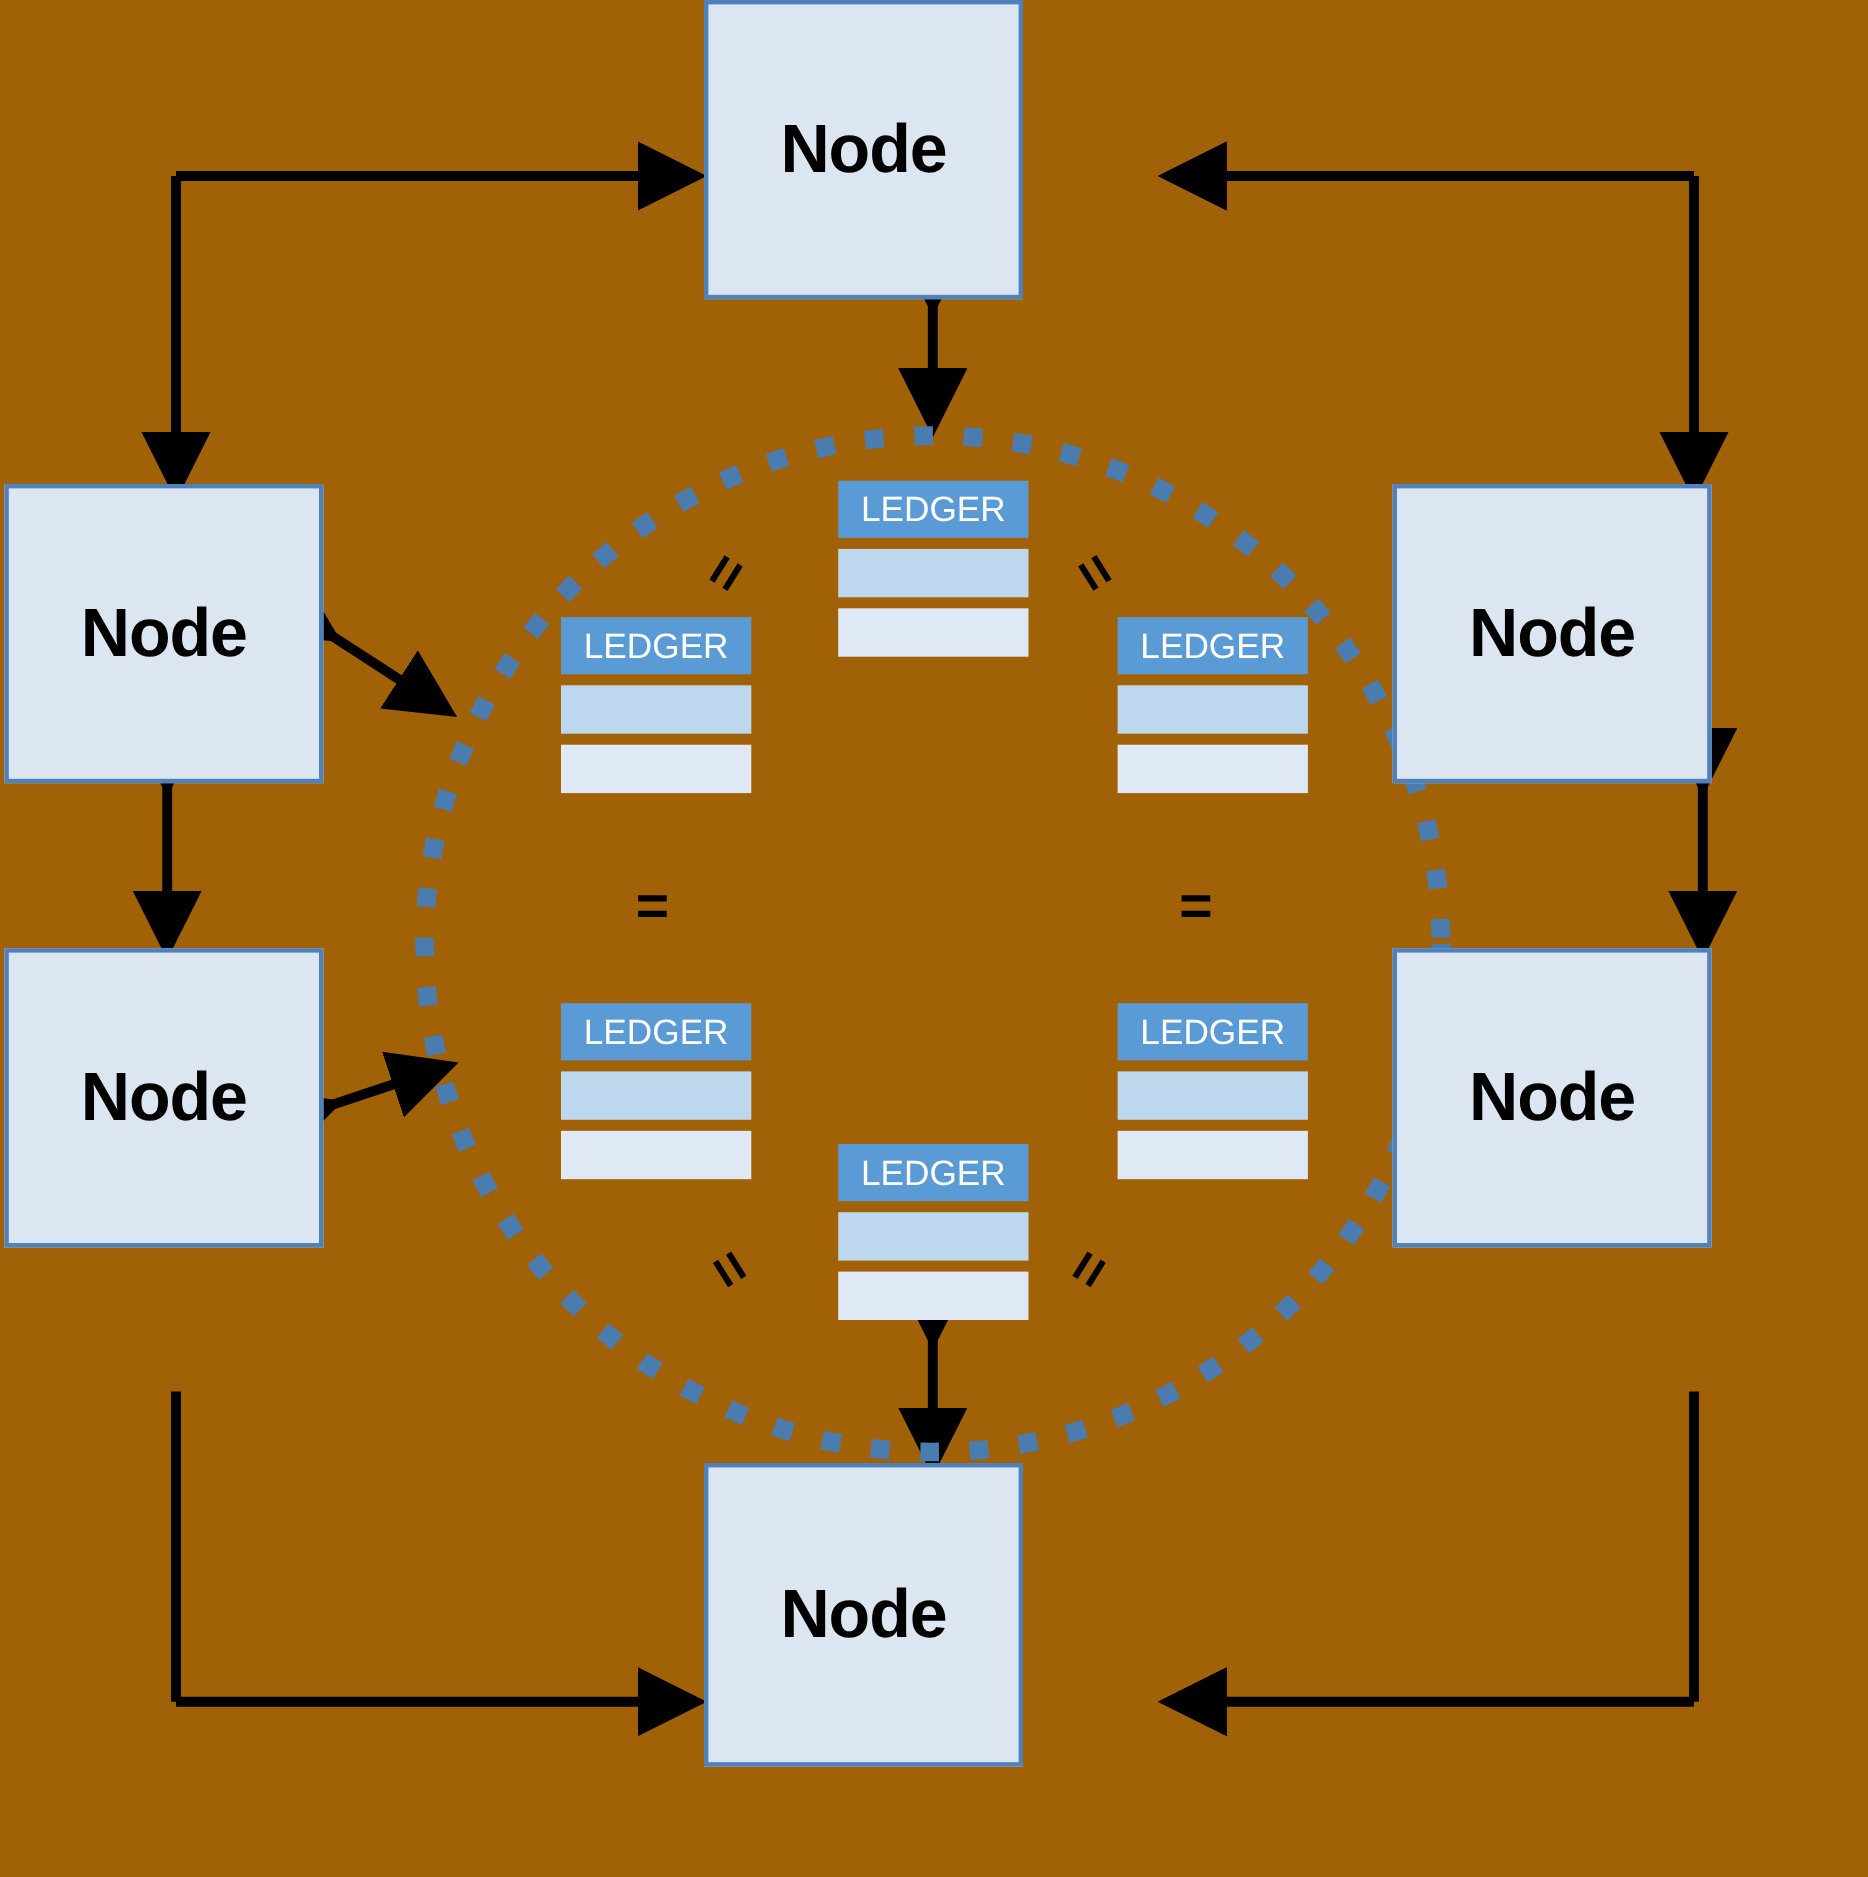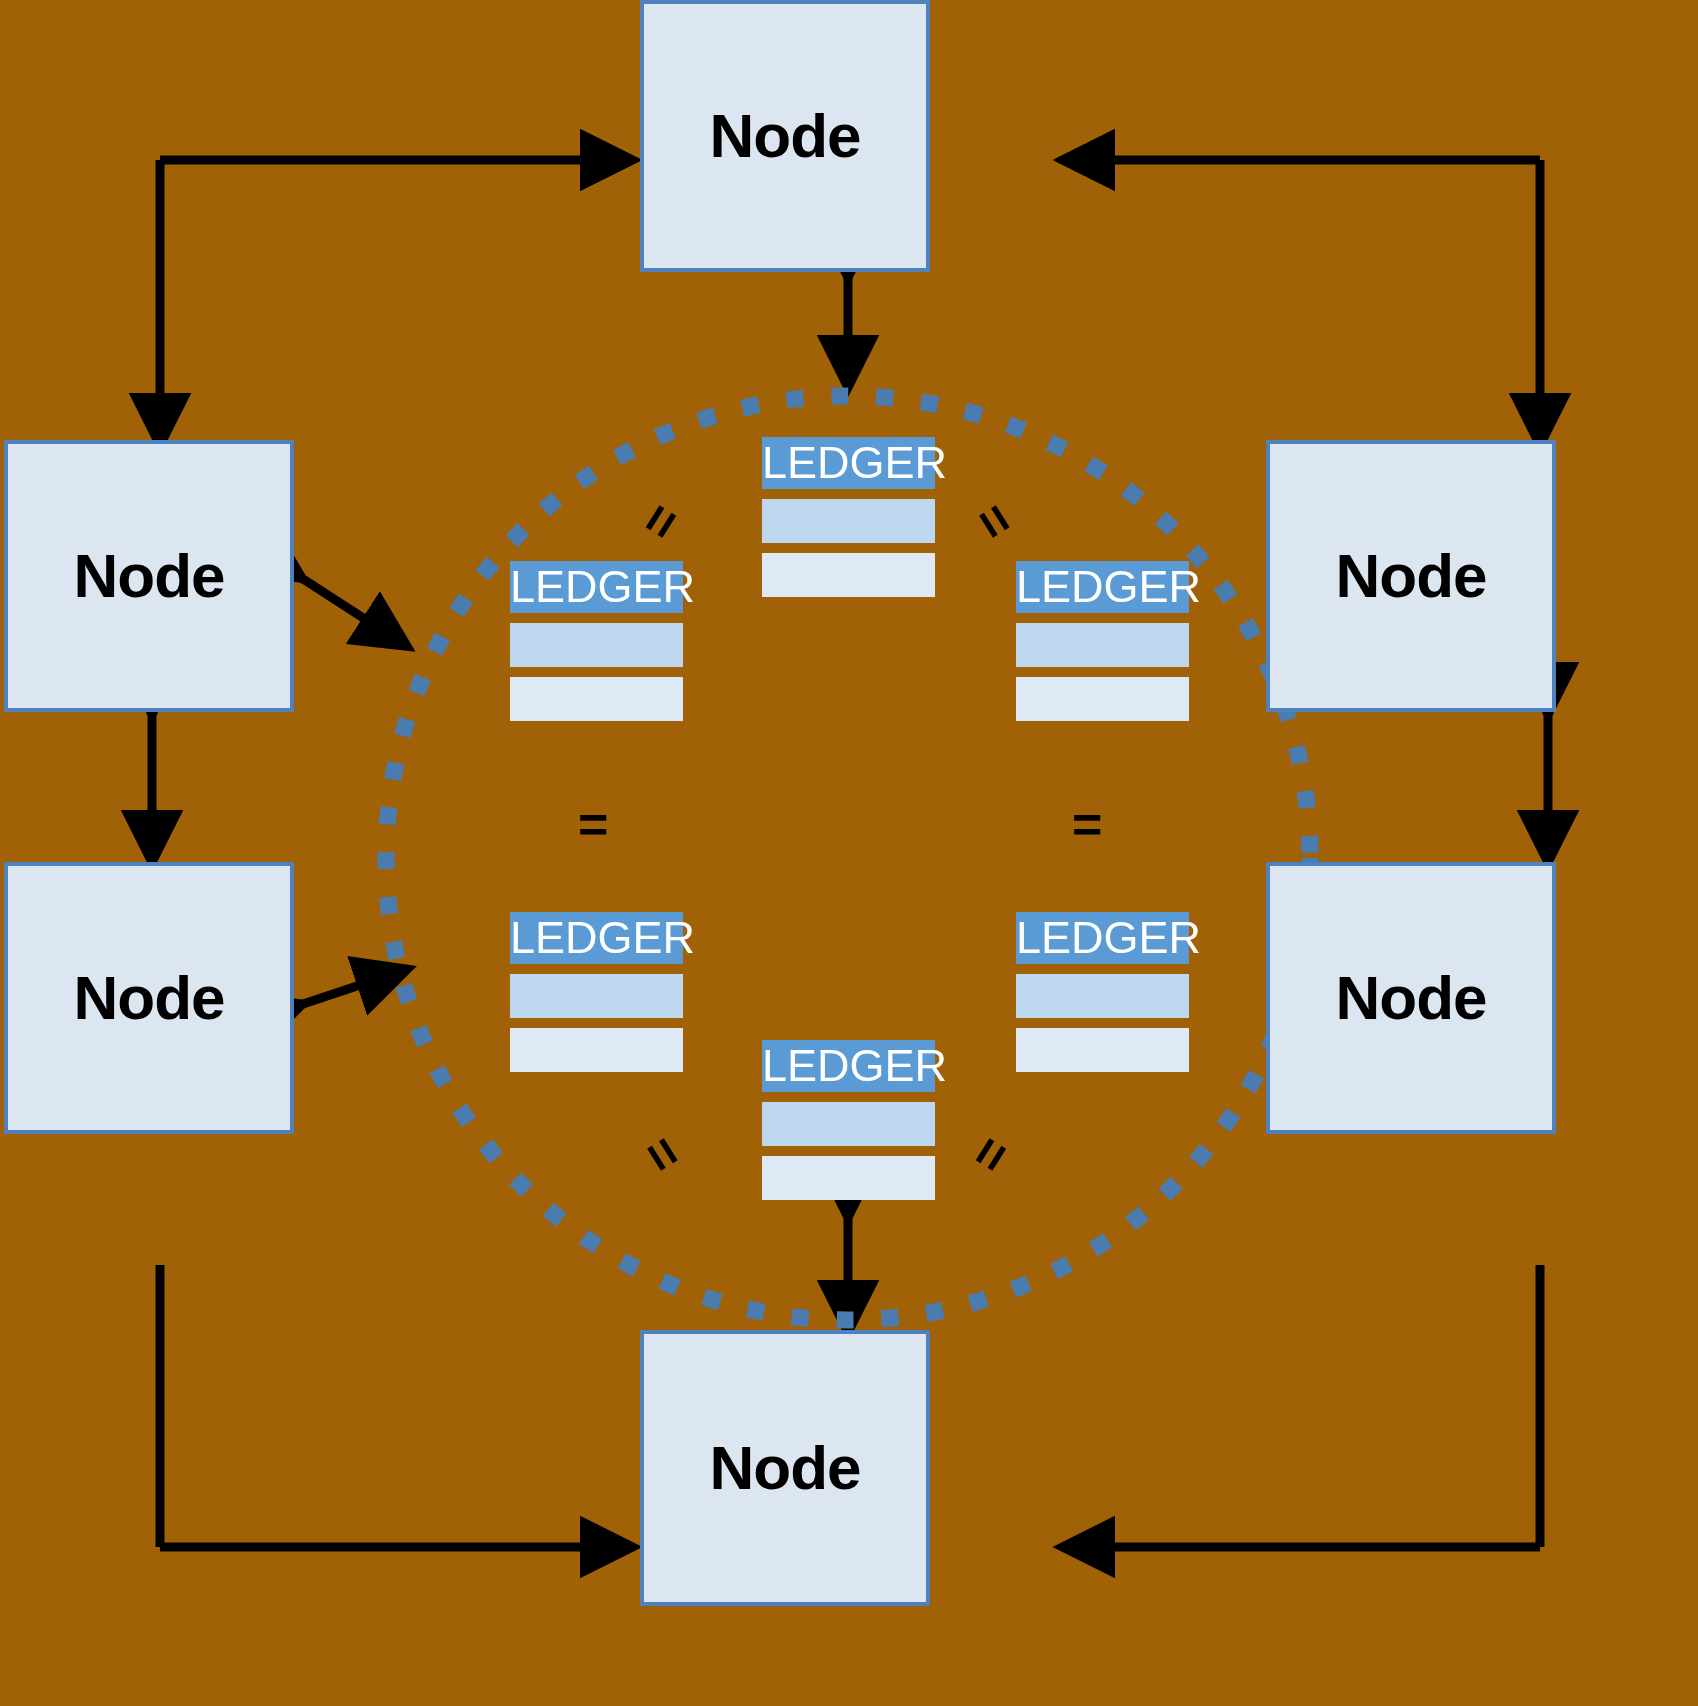--- a/index.html
+++ b/index.html
@@ -44,24 +44,24 @@
   }
   
   .ledger {
     position: absolute;
     width: 173px;
   }
   .ledger .ledger-head {
     background: #5b9bd5;
     color: #ffffff;
     font-family: "Liberation Sans", sans-serif;
-    font-size: 45px;
+    font-size: 32px;
     line-height: 52px;
     height: 52px;
-    text-align: right;
+    text-align: center;
     letter-spacing: 0px;
     white-space: nowrap;
   }
   .ledger .band {
     height: 44px;
     margin-top: 10px;
   }
   .ledger .band.mid {
     background: #bdd7ee;
   }

